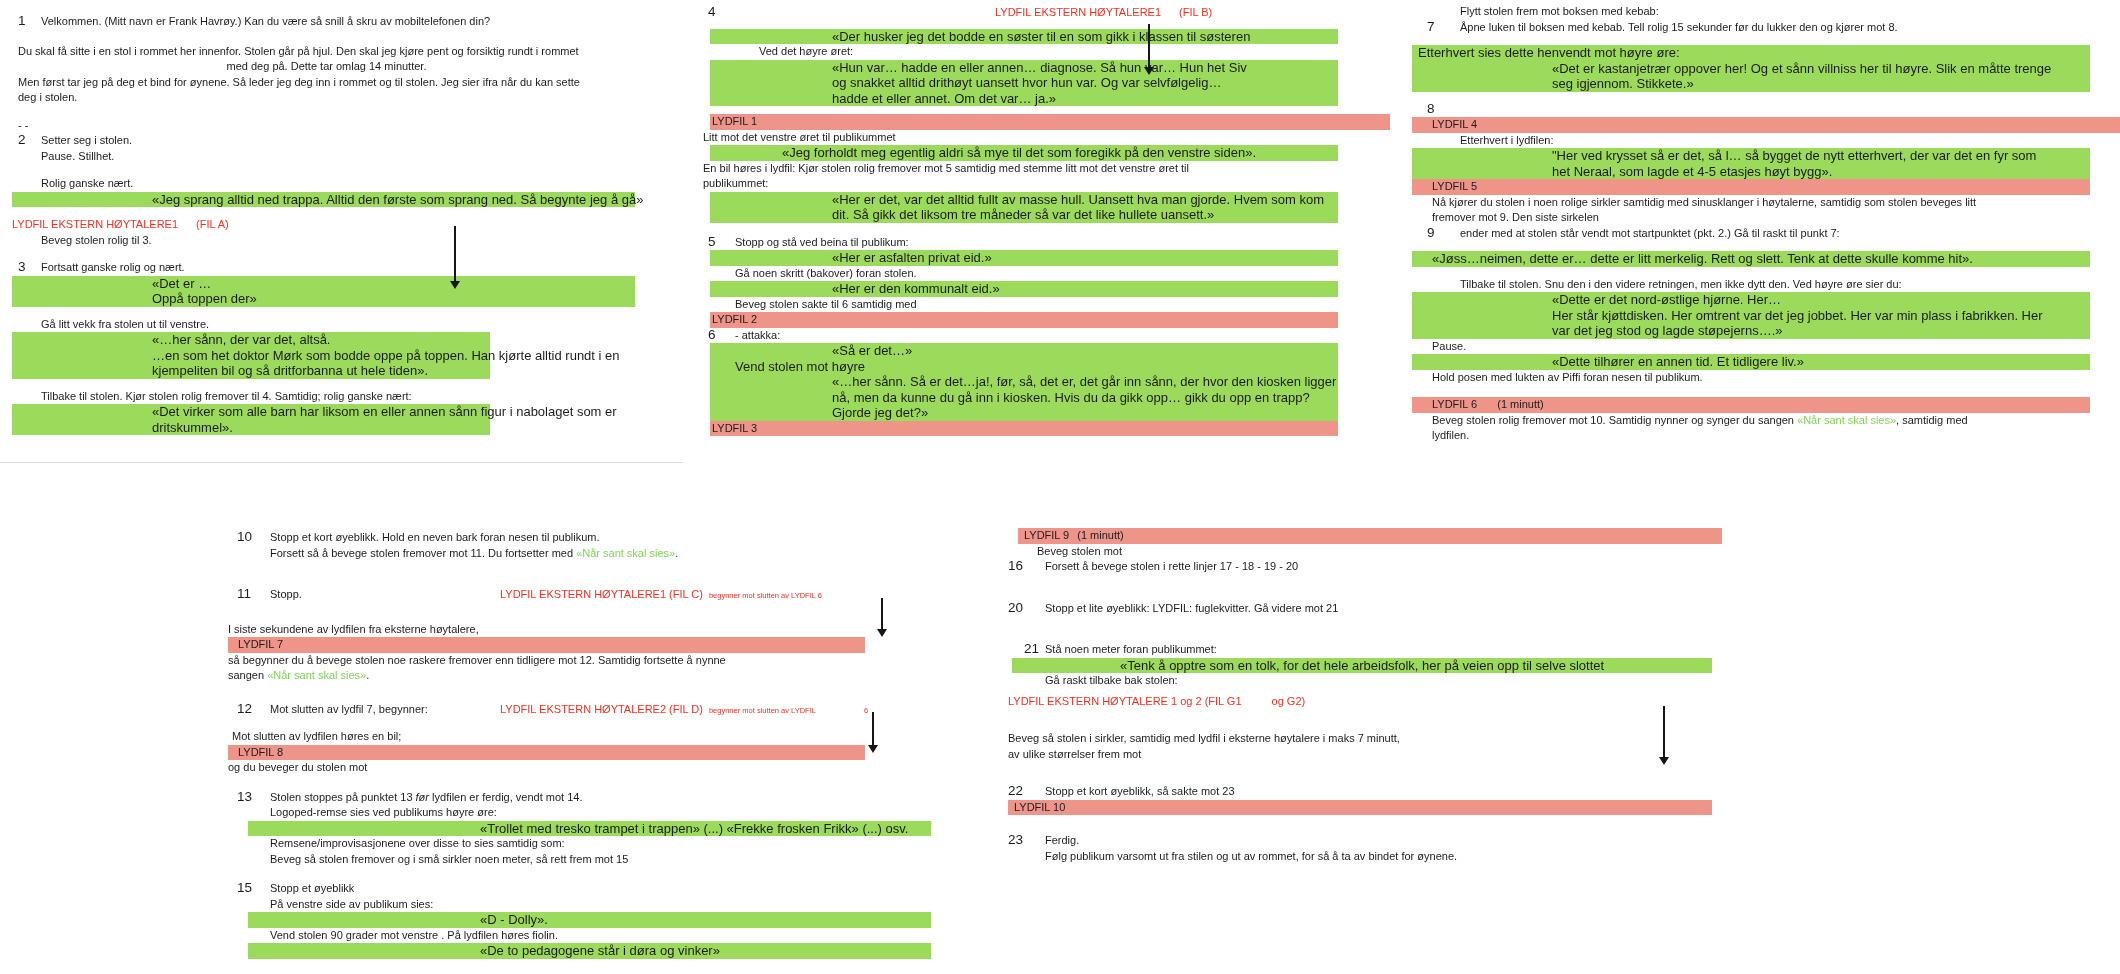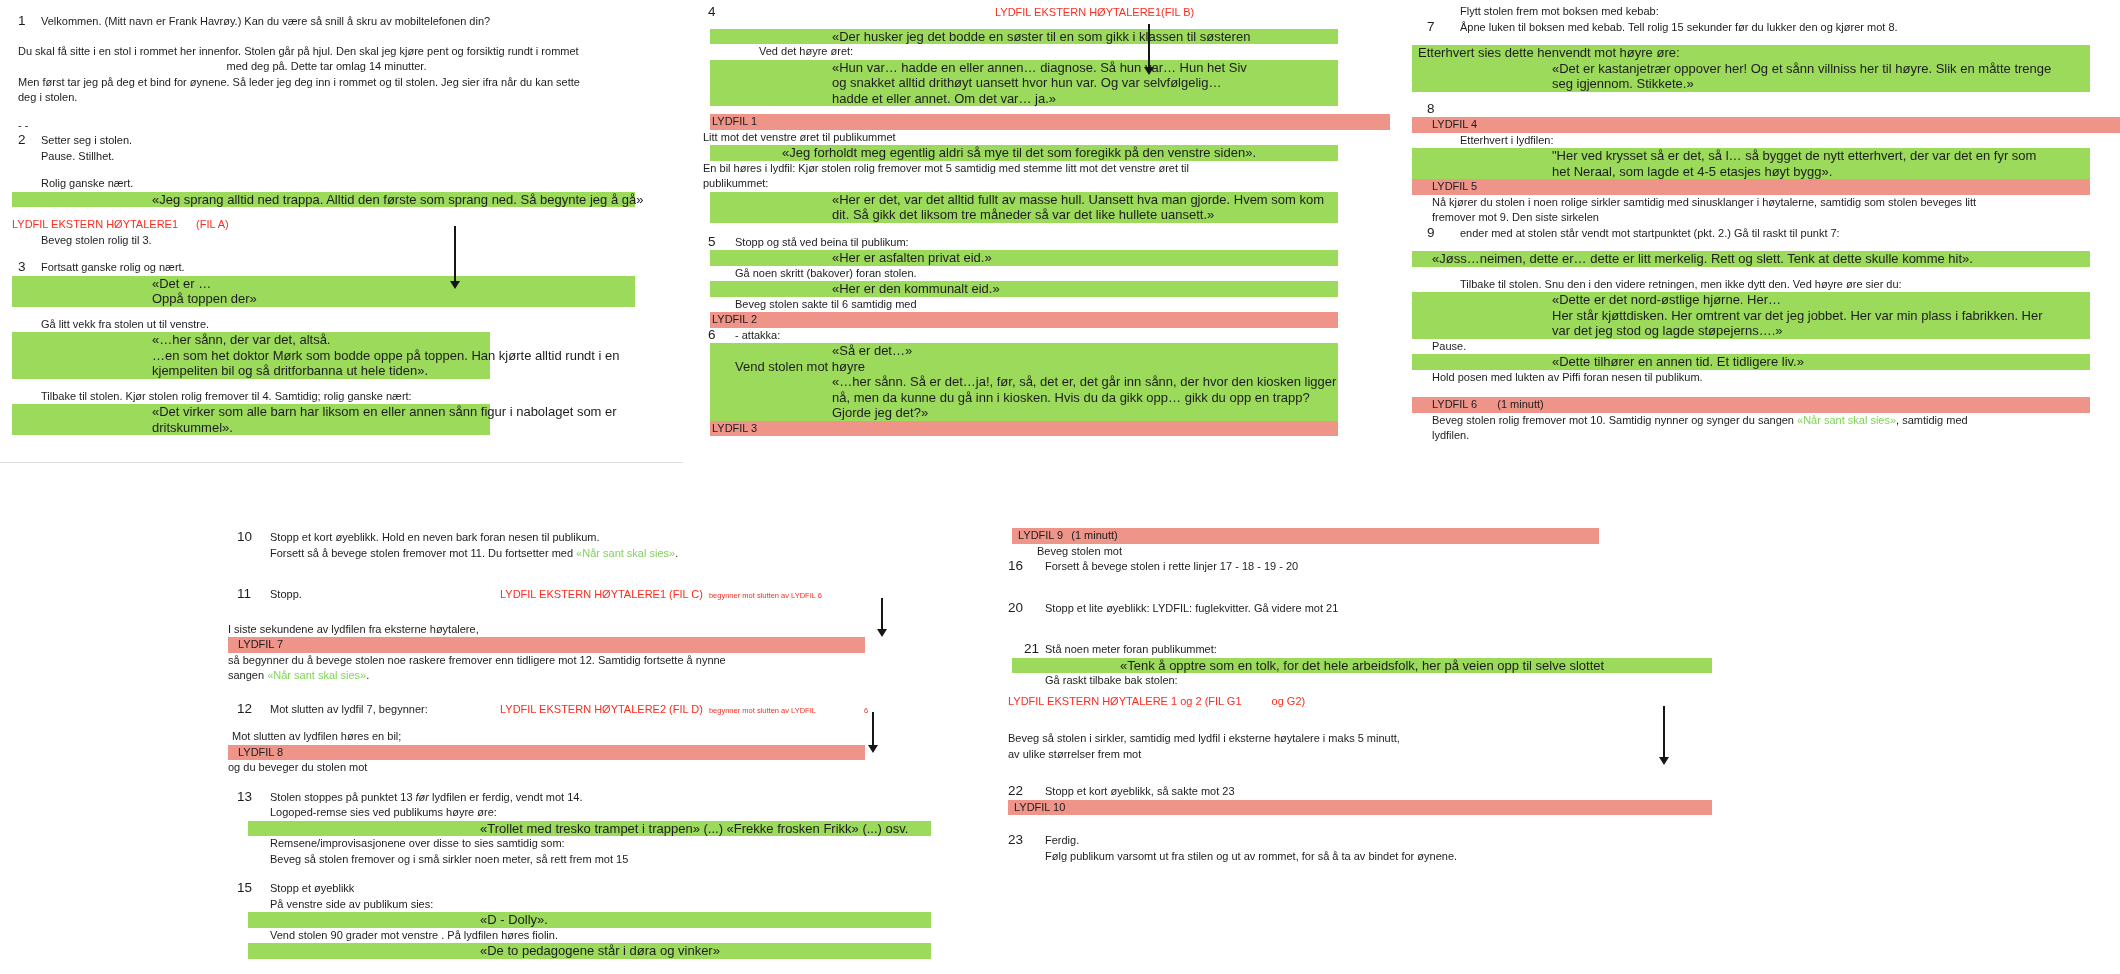--- a/index.html
+++ b/index.html
@@ -63,21 +63,21 @@
       <div class="grow" style="padding-left: 140px;">kjempeliten bil og så dritforbanna ut hele tiden».</div>
     </div>
     <div class="gap" style="height: 10px;"></div>
     <div class="line" style="padding-left: 29px;">Tilbake til stolen. Kjør stolen rolig fremover til 4. Samtidig; rolig ganske nært:</div>
     <div class="gblock" style="margin-left: 0px; width: 478px;">
       <div class="grow" style="padding-left: 140px;">«Det virker som alle barn har liksom en eller annen sånn figur i nabolaget som er</div>
       <div class="grow" style="padding-left: 140px;">dritskummel».</div>
     </div>
   </div>
 <div class="col" id="col-top_middle" style="left:703px;top:5px;width:635px;">
-    <div class="line"><span class="num" style="left: 5px;">4</span><span style="padding-left: 32px; display: inline-block;"></span><span class="ann" style="left: 292px;"><span>LYDFIL EKSTERN HØYTALERE1</span><span style="">(FIL B)</span></span></div>
+    <div class="line"><span class="num" style="left: 5px;">4</span><span style="padding-left: 32px; display: inline-block;"></span><span class="ann" style="left: 292px;"><span>LYDFIL EKSTERN HØYTALERE1</span><span style="margin-left: 18px;">(FIL B)</span></span></div>
     <div class="gap" style="height: 8px;"></div>
     <div class="gblock" style="margin-left: 7px; width: 628px;">
       <div class="grow" style="padding-left: 122px;">«Der husker jeg det bodde en søster til en som gikk i klassen til søsteren</div>
     </div>
     <div class="line" style="padding-left: 56px;">Ved det høyre øret:</div>
     <div class="gblock" style="margin-left: 7px; width: 628px;">
       <div class="grow" style="padding-left: 122px;">«Hun var… hadde en eller annen… diagnose. Så hun var… Hun het Siv</div>
       <div class="grow" style="padding-left: 122px;">og snakket alltid drithøyt uansett hvor hun var. Og var selvfølgelig…</div>
       <div class="grow" style="padding-left: 122px;">hadde et eller annet. Om det var… ja.»</div>
     </div>
@@ -185,37 +185,37 @@
     <div class="line" style="padding-left: 42px;">På venstre side av publikum sies:</div>
     <div class="gblock" style="margin-left: 20px; width: 683px;">
       <div class="grow" style="padding-left: 232px;">«D - Dolly».</div>
     </div>
     <div class="line" style="padding-left: 42px;">Vend stolen 90 grader mot venstre . På lydfilen høres fiolin.</div>
     <div class="gblock" style="margin-left: 20px; width: 683px;">
       <div class="grow" style="padding-left: 232px;">«De to pedagogene står i døra og vinker»</div>
     </div>
   </div>
 <div class="col" id="col-bottom_right" style="left:1008px;top:528px;width:704px;">
-    <div class="rbar" style="margin-left: 4px; width: 587px;"><span style="padding-left: 6px; display: inline-block;">LYDFIL 9</span><span style="margin-left: 8px;">(1 minutt)</span></div>
+    <div class="rbar" style="margin-left: 10px; width: 704px;"><span style="padding-left: 6px; display: inline-block;">LYDFIL 9</span><span style="margin-left: 8px;">(1 minutt)</span></div>
     <div class="line" style="padding-left: 29px;">Beveg stolen mot</div>
     <div class="line"><span class="num" style="left: 0px;">16</span><span style="padding-left: 37px; display: inline-block;">Forsett å bevege stolen i rette linjer 17 - 18 - 19 - 20</span></div>
     <div class="gap" style="height: 26px;"></div>
     <div class="line"><span class="num" style="left: 0px;">20</span><span style="padding-left: 37px; display: inline-block;">Stopp et lite øyeblikk: LYDFIL: fuglekvitter. Gå videre mot 21</span></div>
     <div class="gap" style="height: 26px;"></div>
     <div class="line"><span class="num" style="left: 16px;">21</span><span style="padding-left: 37px; display: inline-block;">Stå noen meter foran publikummet:</span></div>
     <div class="gblock" style="margin-left: 4px; width: 700px;">
       <div class="grow" style="padding-left: 108px;">«Tenk å opptre som en tolk, for det hele arbeidsfolk, her på veien opp til selve slottet</div>
     </div>
     <div class="line" style="padding-left: 37px;">Gå raskt tilbake bak stolen:</div>
     <div class="gap" style="height: 5px;"></div>
     <div class="line">
       <span class="ann"><span>LYDFIL EKSTERN HØYTALERE  1 og 2 (FIL G1</span><span style="margin-left: 30px;">og G2)</span></span>
     </div>
     <div class="gap" style="height: 22px;"></div>
-    <div class="line" style="padding-left: 0px;">Beveg så stolen i sirkler, samtidig med lydfil i eksterne høytalere i maks 5 minutt,</div>
+    <div class="line" style="padding-left: 0px;">Beveg så stolen i sirkler, samtidig med lydfil i eksterne høytalere i maks 7 minutt,</div>
     <div class="line" style="padding-left: 0px;">av ulike størrelser frem mot</div>
     <div class="gap" style="height: 22px;"></div>
     <div class="line"><span class="num" style="left: 0px;">22</span><span style="padding-left: 37px; display: inline-block;">Stopp et kort øyeblikk, så sakte mot 23</span></div>
     <div class="rbar" style="margin-left: 0px; width: 704px;"><span style="padding-left: 6px; display: inline-block;">LYDFIL 10</span></div>
     <div class="gap" style="height: 18px;"></div>
     <div class="line"><span class="num" style="left: 0px;">23</span><span style="padding-left: 37px; display: inline-block;">Ferdig.</span></div>
     <div class="line" style="padding-left: 37px;">Følg publikum varsomt ut fra stilen og ut av rommet, for så å ta av bindet for øynene.</div>
   </div>
 
 <div class="divider" style="left:0;top:462px;width:683px;"></div>

